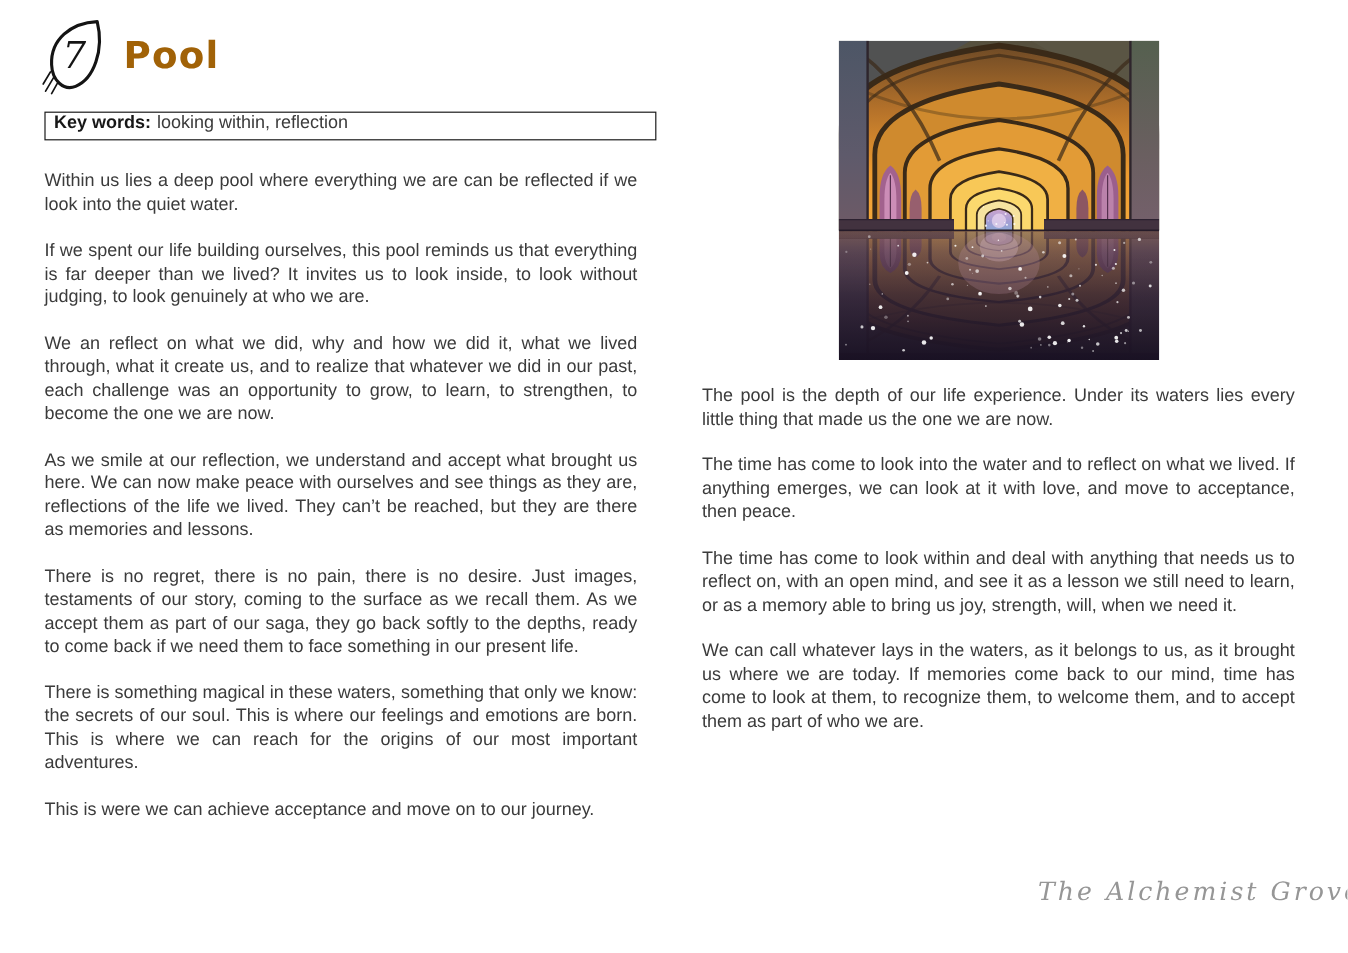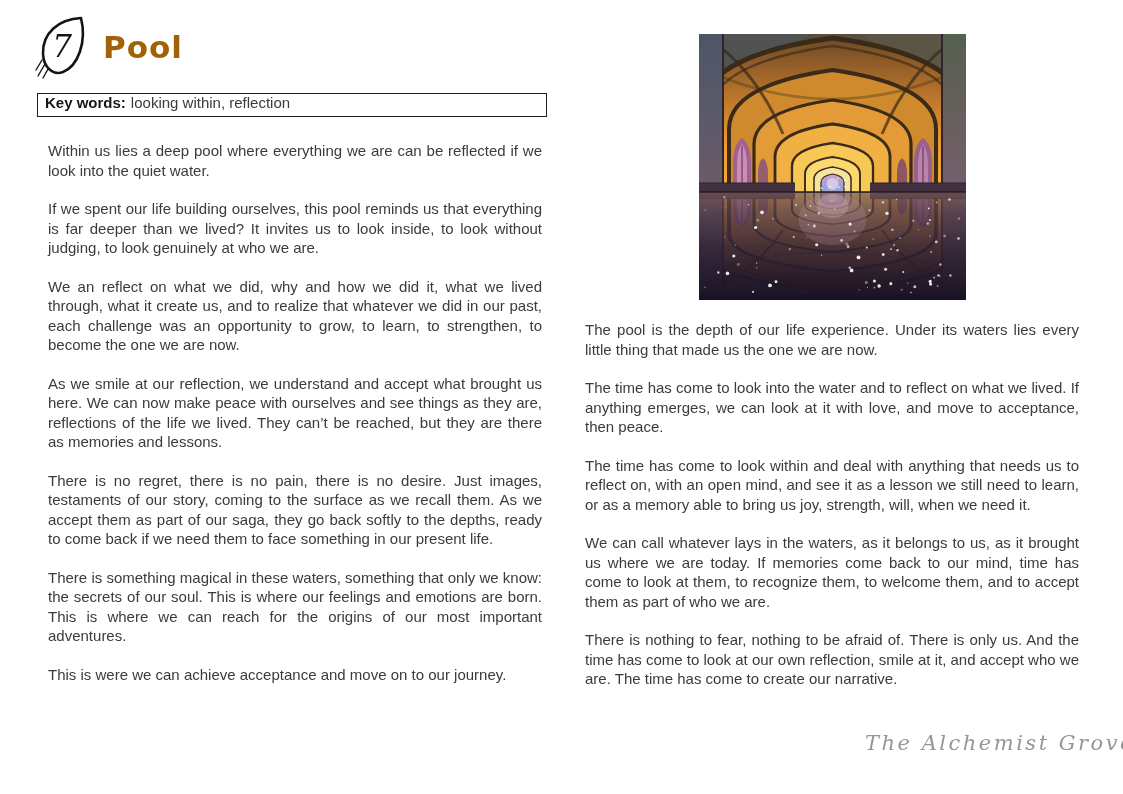--- a/index.html
+++ b/index.html
@@ -10,21 +10,21 @@
   
   .header{position:absolute;left:33px;top:14px;display:flex;align-items:center;gap:12px;}
   .leaf-badge{width:58px;height:66px;}
   .page-title{font-family:"DejaVu Sans",sans-serif;font-size:31px;font-weight:bold;
     color:#a16207;letter-spacing:1px;}
   
   .kwbox{position:absolute;left:37px;top:93px;width:494px;border:1.5px solid #1c1c1c;
     padding:0 7px 4px;font-size:15px;line-height:18px;background:#fff;}
   .kw-label{font-weight:bold;color:#171717;margin-right:5px;}
   
-  .leftcol{position:absolute;left:48px;top:141px;width:494px;}
+  .leftcol{position:absolute;left:37px;top:141px;width:494px;}
   .rightcol{position:absolute;left:585px;top:34px;width:494px;}
   .leftcol p,.rightcol p{margin:0 0 19px;font-size:15px;line-height:19.5px;text-align:justify;}
   .leftcol p:last-child,.rightcol p:last-child{margin-bottom:0;}
   
   .illus-wrap{width:267px;height:266px;margin:0 auto 20px auto;}
   .illus-wrap svg{display:block;}
   
   .footer{position:absolute;left:0;top:731px;width:100%;text-align:right;margin-left:12px;}
   .logo{font-family:"DejaVu Serif",serif;font-style:italic;font-size:21px;
     color:#969696;letter-spacing:2.5px;}
@@ -256,20 +256,19 @@
             <circle cx="159.5" cy="223.4" r="1.97" fill="#ffffff" opacity="0.90"></circle>
             <circle cx="77.0" cy="247.7" r="1.44" fill="#ffffff" opacity="0.90"></circle>
           </g>
       </svg>
     </div>
 
     <p>The pool is the depth of our life experience. Under its waters lies every little thing that made us the one we are now.</p>
     <p>The time has come to look into the water and to reflect on what we lived. If anything emerges, we can look at it with love, and move to acceptance, then peace.</p>
     <p>The time has come to look within and deal with anything that needs us to reflect on, with an open mind, and see it as a lesson we still need to learn, or as a memory able to bring us joy, strength, will, when we need it.</p>
     <p>We can call whatever lays in the waters, as it belongs to us, as it brought us where we are today. If memories come back to our mind, time has come to look at them, to recognize them, to welcome them, and to accept them as part of who we are.</p>
-    <p>There is nothing to fear, nothing to be afraid of. There is only us. And the time has come to look at our own reflection, smile at it, and accept who we are. The time has come to create our narrative.</p>
   </div>
 
   <div class="footer">
     <span class="logo">The Alchemist Grove</span>
   </div>
 
 </div>
 
 </body></html>

